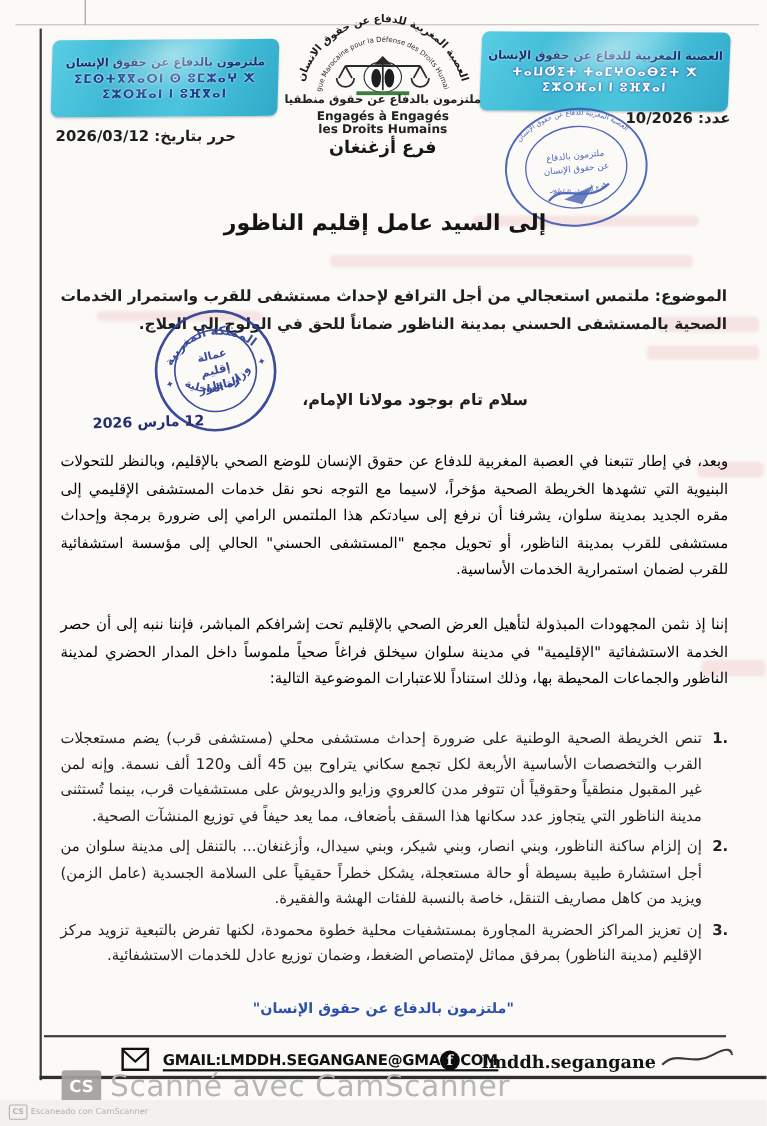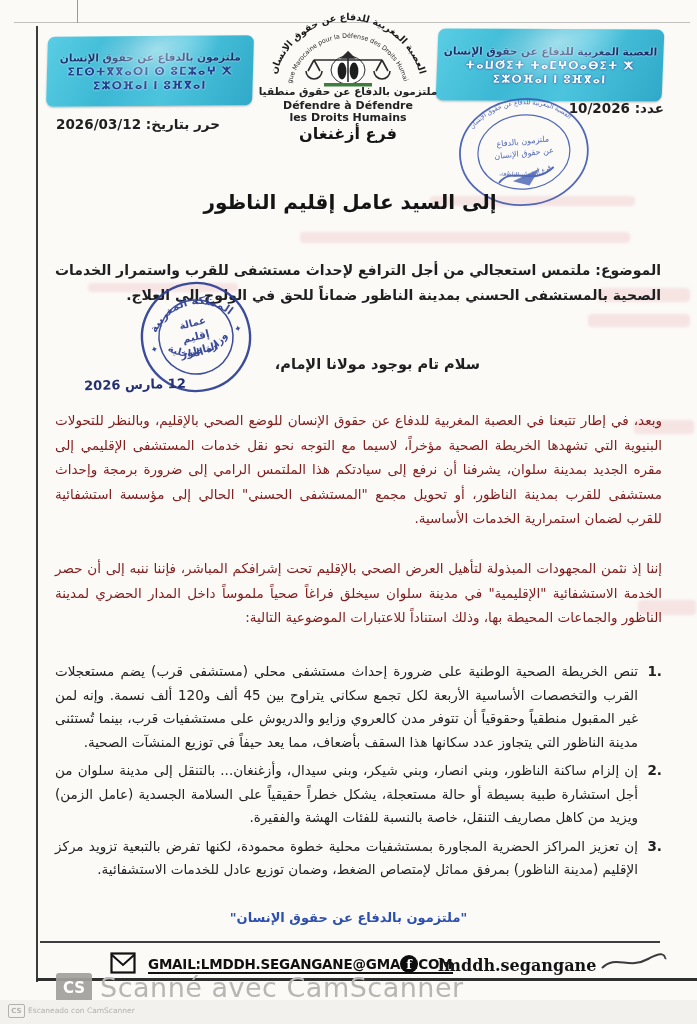--- a/index.html
+++ b/index.html
@@ -33,29 +33,29 @@
   .banner-left .tif{color:#1d3f8f;text-shadow:0 0 2px #ffffff;}
   .banner-right .tif{color:#f2fbff;text-shadow:0 0 2px #1d3f8f,0 0 1px #1d3f8f;}
   
   .emblem-svg{left:262px;top:12px;}
   .emblem-txt{left:238px;width:220px;text-align:center;direction:rtl;}
   .motto-ar{top:85px;font-size:10.5px;font-weight:bold;color:#222;}
   .motto-fr{direction:ltr;font-size:11px;font-weight:bold;color:#222;line-height:12px;}
   .fr1{top:100px;} .fr2{top:112px;}
   .branch{top:124px;font-size:16px;font-weight:bold;color:#161616;}
   
-  .date-line{left:45px;top:116px;width:175px;font-size:13.5px;font-weight:bold;direction:rtl;text-align:right;}
+  .date-line{left:45px;top:116px;width:175px;font-size:13.5px;font-weight:bold;direction:rtl;text-align:center;}
   .number-line{left:548px;top:100px;width:116px;font-size:13.5px;font-weight:bold;direction:rtl;text-align:right;}
   
   .title{left:150px;top:190px;width:400px;text-align:center;font-size:20px;font-weight:bold;direction:rtl;color:#141414;}
   .subject{left:55px;top:258px;width:606px;direction:rtl;text-align:justify;text-align-last:right;
     font-size:14px;font-weight:bold;line-height:25px;}
   .salutation{left:180px;top:356px;width:300px;text-align:right;font-size:14.5px;font-weight:bold;direction:rtl;}
   .para{left:55px;width:607px;direction:rtl;text-align:justify;text-align-last:right;
-    font-size:13.5px;line-height:24.5px;color:#7f1d1d;}
+    font-size:13.5px;line-height:24.5px;color:#000000;}
   .p1{top:408px;} .p2{top:556px;}
   .points{left:55px;top:660px;width:607px;direction:rtl;}
   .point{direction:rtl;text-align:justify;text-align-last:right;font-size:13.5px;line-height:23.5px;
     color:#232323;padding-right:24px;margin-bottom:5px;}
   .point .num{display:inline-block;direction:ltr;width:24px;margin-right:-24px;font-weight:bold;}
   .closing-quote{left:0;top:910px;width:697px;text-align:center;direction:rtl;
     color:#2d4fae;font-size:13px;font-weight:bold;}
   .sep-line{left:40px;top:941px;width:620px;height:2px;background:#3d3d3d;}
   
   .stamp1{left:452px;top:92px;transform:rotate(-6deg);opacity:.88;}
@@ -133,21 +133,21 @@
     <line x1="86" y1="40" x2="86" y2="70"></line>
     <path d="M 86 40 L 80 46 L 92 46 Z" fill="#2a2a2a"></path>
     <path d="M 52 48 L 46 59 M 52 48 L 58 59 M 44 59 A 8 8 0 0 0 60 59"></path>
     <path d="M 120 48 L 114 59 M 120 48 L 126 59 M 112 59 A 8 8 0 0 0 128 59"></path>
     <ellipse cx="80" cy="59" rx="4.4" ry="8.5" fill="#1e1e1e" stroke="none"></ellipse>
     <ellipse cx="92" cy="59" rx="4.4" ry="8.5" fill="#1e1e1e" stroke="none"></ellipse>
     <rect x="62" y="71" width="48" height="3.5" fill="#3e7d3e" stroke="none"></rect>
   </g>
 </svg>
 <div class="abs emblem-txt motto-ar">ملتزمون بالدفاع عن حقوق منطقيا</div>
-<div class="abs emblem-txt motto-fr fr1">Défendre à Défendre</div>
+<div class="abs emblem-txt motto-fr fr1">Engagés à Engagés</div>
 <div class="abs emblem-txt motto-fr fr2">les Droits Humains</div>
 <div class="abs emblem-txt branch">فرع أزغنغان</div>
 
 <div class="abs date-line">حرر بتاريخ: 2026/03/12</div>
 <div class="abs number-line">عدد: 10/2026</div>
 
 <svg class="abs stamp1" width="144" height="122" viewBox="0 0 144 122">
   <defs>
     <path id="st1top" d="M 10 64 A 60 50 0 0 1 134 64"></path>
     <path id="st1bot" d="M 22 56 A 54 46 0 0 0 122 56"></path>

